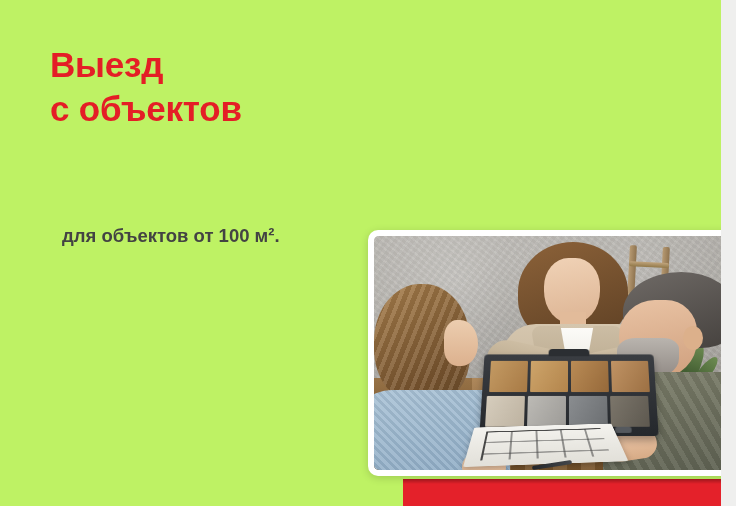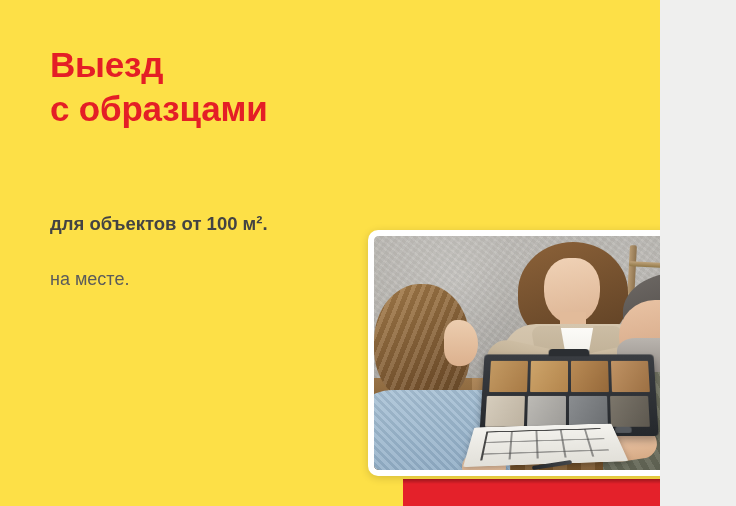--- a/index.html
+++ b/index.html
@@ -9,23 +9,23 @@
   body {
     width: 736px;
     height: 506px;
     overflow: hidden;
     font-family: "Liberation Sans", sans-serif;
     background: #efefee;
   }
 
   .banner {
     position: relative;
-    width: 660px;
+    width: 721px;
     height: 506px;
-    background: #fde047;
+    background: #bef264;
     overflow: hidden;
   }
 
   
   .copy-col {
     position: absolute;
     left: 0;
     top: 0;
     width: 380px;
     height: 506px;
@@ -65,21 +65,21 @@
     font-weight: normal;
     color: #ffffff;
     letter-spacing: 0.6px;
     white-space: nowrap;
   }
 
   .sub-bold {
     position: absolute;
     left: 50px;
     top: 211px;
-    margin: 0;
+    margin: 12px;
     font-size: 18.5px;
     line-height: 26px;
     font-weight: bold;
     color: #434343;
     white-space: nowrap;
   }
 
   .sub-note {
     position: absolute;
     left: 50px;
@@ -375,28 +375,27 @@
 </style>
 </head>
 <body>
 
 <div class="banner">
 
   <div class="copy-col">
 
     <h1 class="headline">
       <span class="headline-line">Выезд</span>
-      <span class="headline-line">с образцами</span>
+      <span class="headline-line">с объектов</span>
     </h1>
 
 
     <p class="sub-bold">для объектов от 100 м².</p>
 
     <p class="sub-note">
-      <span class="sub-note-line">на месте.</span>
     </p>
 
   </div>
 
   <div class="photo-card">
     <div class="photo-frame">
 
       <div class="ph-wall"></div>
 
       <div class="ph-ladder">

